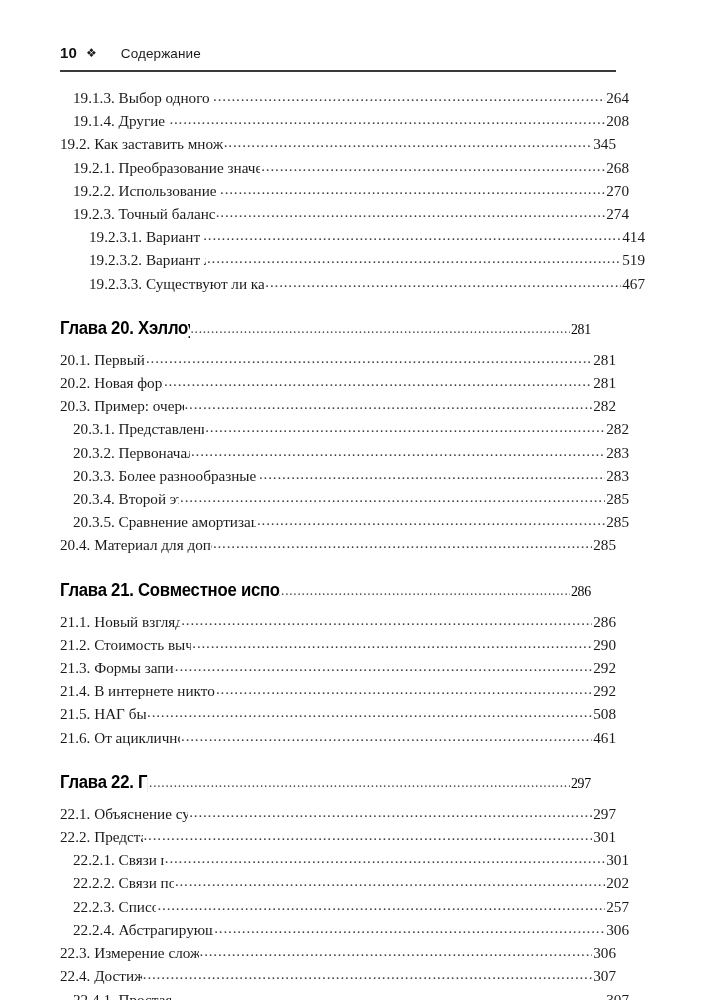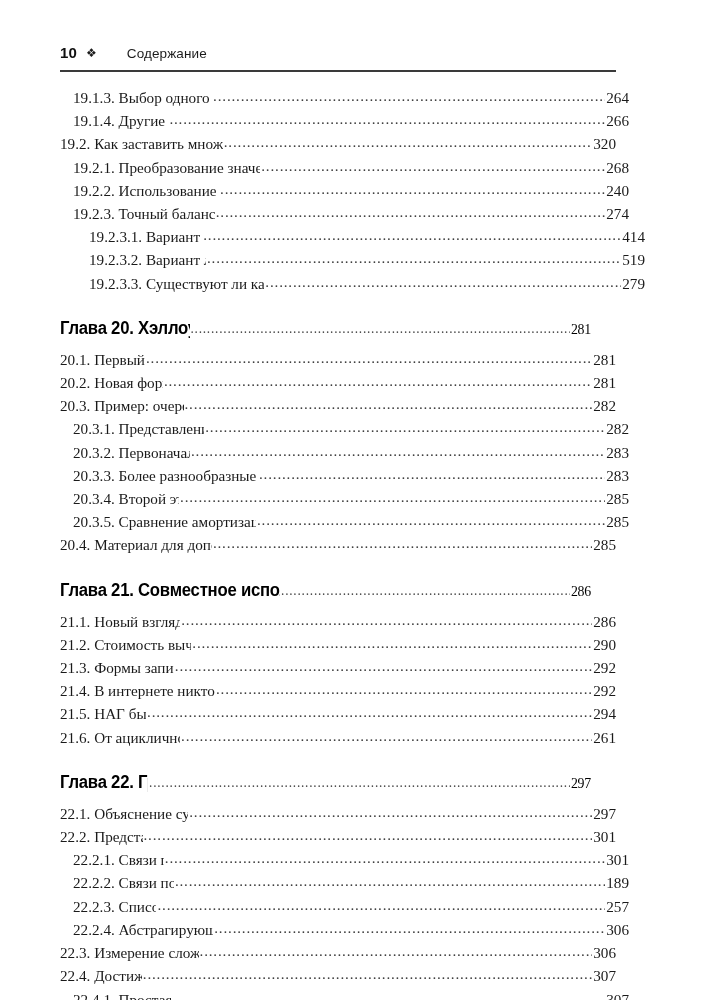--- a/index.html
+++ b/index.html
@@ -46,21 +46,21 @@
   .head-ornament {
     font-size: 12px;
     line-height: 1;
     color: #1c1c1c;
     position: relative;
     top: -1px;
   }
   .head-title {
     font-size: 13.5px;
     color: #1c1c1c;
-    margin-left: 21px;
+    margin-left: 15px;
     letter-spacing: 0.1px;
   }
   .head-rule {
     position: absolute;
     left: 60px;
     top: 70px;
     width: 556px;
     height: 2px;
     background: #3a3a3a;
   }
@@ -173,56 +173,56 @@
 
   <div class="toc" id="toc-list">
       <div class="entry lvl-3">
         <span class="label">19.1.3. Выбор одного из представлений</span>
         <span class="leader"></span>
         <span class="pageno">264</span>
       </div>
       <div class="entry lvl-3">
         <span class="label">19.1.4. Другие операции</span>
         <span class="leader"></span>
-        <span class="pageno">266</span>
+        <span class="pageno">208</span>
       </div>
       <div class="entry lvl-2">
         <span class="label">19.2. Как заставить множества расти на деревьях</span>
         <span class="leader"></span>
-        <span class="pageno">320</span>
+        <span class="pageno">345</span>
       </div>
       <div class="entry lvl-3">
         <span class="label">19.2.1. Преобразование значений в упорядоченные значения</span>
         <span class="leader"></span>
         <span class="pageno">268</span>
       </div>
       <div class="entry lvl-3">
         <span class="label">19.2.2. Использование двоичных деревьев</span>
         <span class="leader"></span>
-        <span class="pageno">240</span>
+        <span class="pageno">270</span>
       </div>
       <div class="entry lvl-3">
         <span class="label">19.2.3. Точный баланс: обрезка деревьев</span>
         <span class="leader"></span>
         <span class="pageno">274</span>
       </div>
       <div class="entry lvl-4">
         <span class="label">19.2.3.1. Вариант левое–левое</span>
         <span class="leader"></span>
         <span class="pageno">414</span>
       </div>
       <div class="entry lvl-4">
         <span class="label">19.2.3.2. Вариант левое–правое</span>
         <span class="leader"></span>
         <span class="pageno">519</span>
       </div>
       <div class="entry lvl-4">
         <span class="label">19.2.3.3. Существуют ли какие-либо другие варианты?</span>
         <span class="leader"></span>
-        <span class="pageno">279</span>
+        <span class="pageno">467</span>
       </div>
       <div class="entry lvl-chapter">
         <span class="label">Глава 20. Хэллоуин-анализ</span>
         <span class="leader"></span>
         <span class="pageno">281</span>
       </div>
       <div class="entry lvl-2">
         <span class="label">20.1. Первый пример</span>
         <span class="leader"></span>
         <span class="pageno">281</span>
@@ -288,26 +288,26 @@
         <span class="pageno">292</span>
       </div>
       <div class="entry lvl-2">
         <span class="label">21.4. В интернете никто не знает, что вы НАГ</span>
         <span class="leader"></span>
         <span class="pageno">292</span>
       </div>
       <div class="entry lvl-2">
         <span class="label">21.5. НАГ был всегда</span>
         <span class="leader"></span>
-        <span class="pageno">294</span>
+        <span class="pageno">508</span>
       </div>
       <div class="entry lvl-2">
         <span class="label">21.6. От ацикличности к циклам</span>
         <span class="leader"></span>
-        <span class="pageno">261</span>
+        <span class="pageno">461</span>
       </div>
       <div class="entry lvl-chapter">
         <span class="label">Глава 22. Графы</span>
         <span class="leader"></span>
         <span class="pageno">297</span>
       </div>
       <div class="entry lvl-2">
         <span class="label">22.1. Объяснение сущности графов</span>
         <span class="leader"></span>
         <span class="pageno">297</span>
@@ -318,21 +318,21 @@
         <span class="pageno">301</span>
       </div>
       <div class="entry lvl-3">
         <span class="label">22.2.1. Связи по имени</span>
         <span class="leader"></span>
         <span class="pageno">301</span>
       </div>
       <div class="entry lvl-3">
         <span class="label">22.2.2. Связи по индексам</span>
         <span class="leader"></span>
-        <span class="pageno">189</span>
+        <span class="pageno">202</span>
       </div>
       <div class="entry lvl-3">
         <span class="label">22.2.3. Список ребер</span>
         <span class="leader"></span>
         <span class="pageno">257</span>
       </div>
       <div class="entry lvl-3">
         <span class="label">22.2.4. Абстрагирующие представления</span>
         <span class="leader"></span>
         <span class="pageno">306</span>

